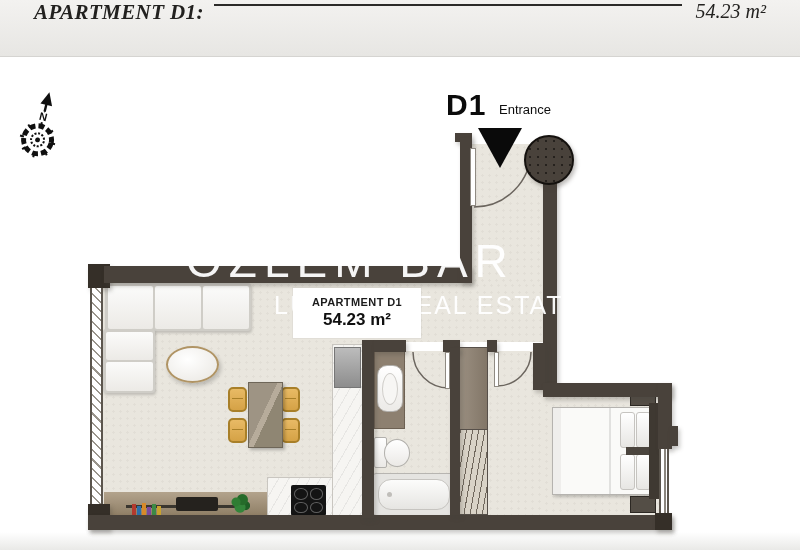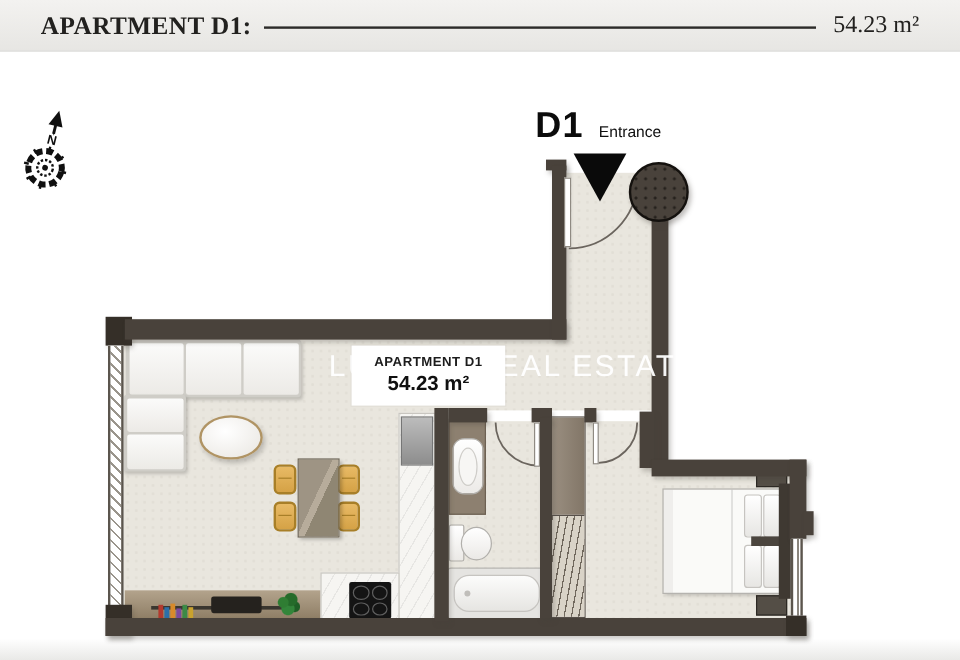--- a/index.html
+++ b/index.html
@@ -1,24 +1,24 @@
 <!DOCTYPE html>
 <html style="--c-wall: #49423b; --c-wallDark: #352f28; --c-floor: #e9e6de; --c-marble: #f6f5f2; --c-wood: #8d8070; --c-woodFloor: #a28f73; --c-chair: #d5a246; --c-headerBg: #f3f2f0; --c-ink: #22211f;"><head>
 <meta charset="utf-8">
 <style>
   html,body{margin:0;padding:0;background:#fff;}
   .page{position:relative;width:800px;height:550px;background:#ffffff;overflow:hidden;
         font-family:"Liberation Sans",sans-serif;}
   .abs{position:absolute;}
 
   
-  .header{position:absolute;left:0;top:0;width:800px;height:43px;
+  .header{position:absolute;left:0;top:0;width:800px;height:57px;
           background:linear-gradient(var(--c-headerBg,#f3f2f0),#e7e6e3);
-          border-bottom:1px solid #d5d4d1;display:flex;align-items:center;
-          padding:0 34px;box-sizing:border-box;z-index:50;}
+          border-bottom:1px solid #d5d4d1;display:flex;align-items:flex-start;
+          padding:0 34px;box-sizing:border-box;z-index:50;font-style:italic;}
   .header-title{font-family:"Liberation Serif",serif;font-weight:bold;font-size:21px;
                 color:var(--c-ink,#22211f);letter-spacing:.4px;white-space:nowrap;}
   .header-line{flex:1;height:2px;background:#2c2b29;margin:4px 14px 0 10px;}
   .header-area{font-family:"Liberation Serif",serif;font-size:20px;color:var(--c-ink,#22211f);white-space:nowrap;}
 
   .footer-band{position:absolute;left:0;top:532px;width:800px;height:18px;
                background:linear-gradient(#ffffff,#e9e9e7);z-index:2;}
 
   
   .ent-unit{position:absolute;left:446px;top:88px;font-size:30px;font-weight:800;color:#0b0b0b;
@@ -254,20 +254,21 @@
   <div class="abs wall" style="left:658px;top:383px;width:14px;height:66px"></div>
   <div class="abs wall" style="left:670px;top:426px;width:8px;height:20px"></div>
   <div class="abs window-plain" style="left:659px;top:449px;width:10px;height:64px"></div>
   <div class="abs wall wall-dark" style="left:655px;top:513px;width:17px;height:17px"></div>
   <div class="abs wall" style="left:362px;top:340px;width:12px;height:178px"></div>
   <div class="abs wall" style="left:374px;top:340px;width:32px;height:12px"></div>
   <div class="abs wall" style="left:443px;top:340px;width:17px;height:12px"></div>
   <div class="abs wall" style="left:450px;top:348px;width:10px;height:167px"></div>
   <div class="abs wall" style="left:487px;top:340px;width:10px;height:12px"></div>
 
+  <div class="wm wm1">OZLEM BAR</div>
   <div class="wm wm2">LUXURY REAL ESTATE</div>
   <div class="badge">
     <span class="badge-title">APARTMENT D1</span>
     <span class="badge-area">54.23 m²</span>
   </div>
 
   <div class="footer-band"></div>
 </div>
 
 </body></html>

